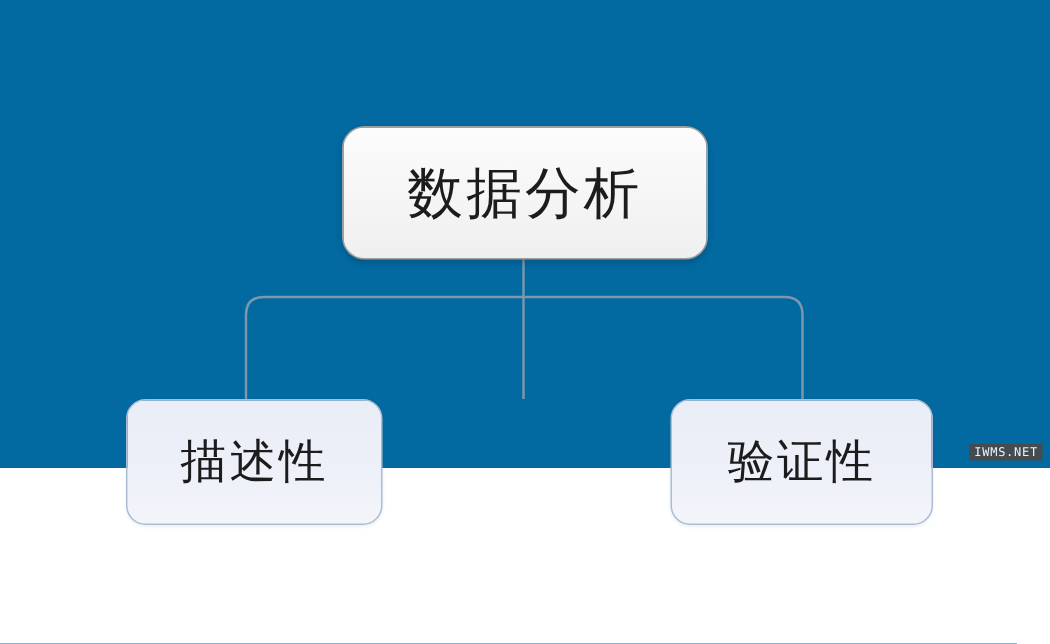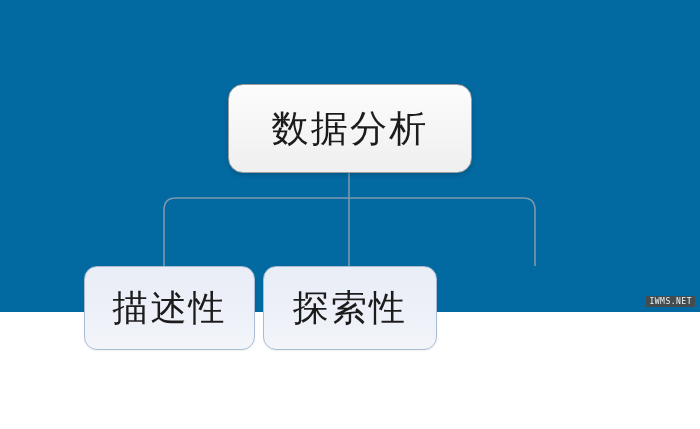--- a/index.html
+++ b/index.html
@@ -68,21 +68,21 @@
   
   .node-child {
     top: 266px;
     height: 84px;
     border: 1px solid #a9bcd3;
     border-radius: 13px;
     background: linear-gradient(to bottom, #e9edf6 0%, #edf0f8 55%, #f3f5fa 100%);
     box-shadow: 0 1px 2px rgba(90, 110, 140, 0.10);
   }
   .node-child .node-label {
-    font-size: 36px;
+    font-size: 31px;
   }
 
   #node-child-0 { left: 84px;  width: 171px; }
   #node-child-1 { left: 263px; width: 174px; }
   #node-child-2 { left: 447px; width: 175px; }
 
   
   #watermark {
     position: absolute;
     right: 5px;
@@ -116,20 +116,20 @@
   </svg>
 
   <div class="node" id="node-root">
     <span class="node-label">数据分析</span>
   </div>
 
   <div class="node node-child" id="node-child-0">
     <span class="node-label">描述性</span>
   </div>
 
-  <div class="node node-child" id="node-child-1">
-    <span class="node-label">探索性</span>
+
+  <div class="node node-child" id="node-child-2">
+    <span class="node-label">验证性</span>
   </div>
-
 
   <div id="watermark">IWMS.NET</div>
 
 </div>
 
 </body></html>

